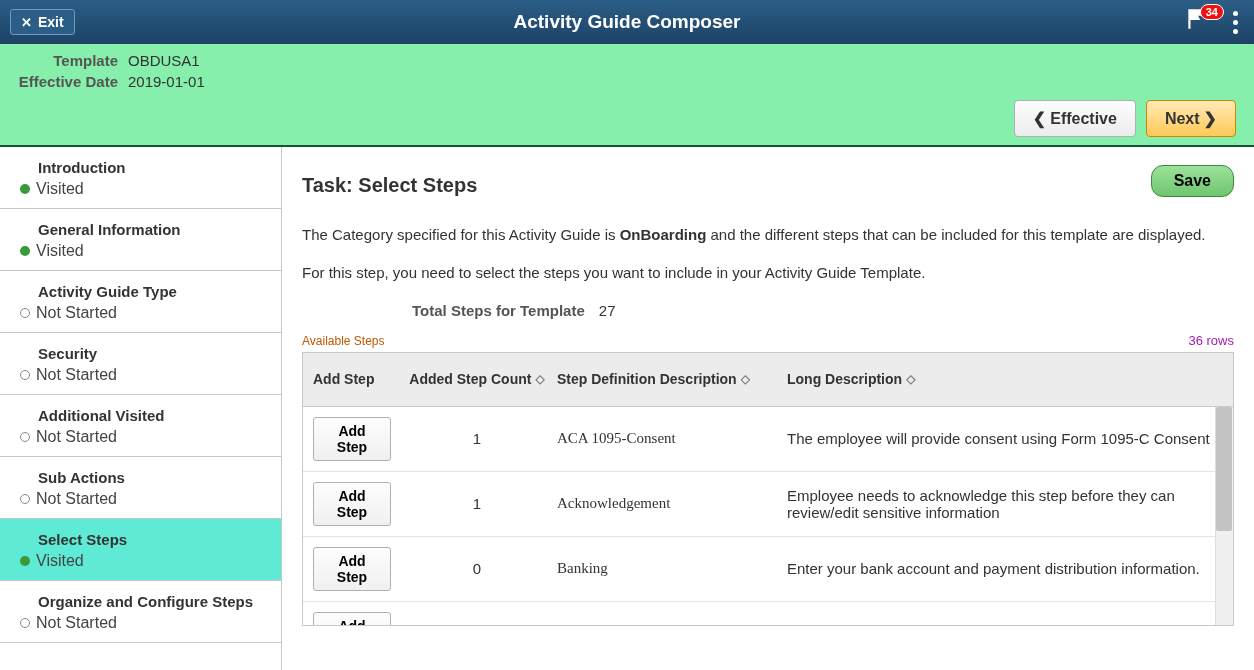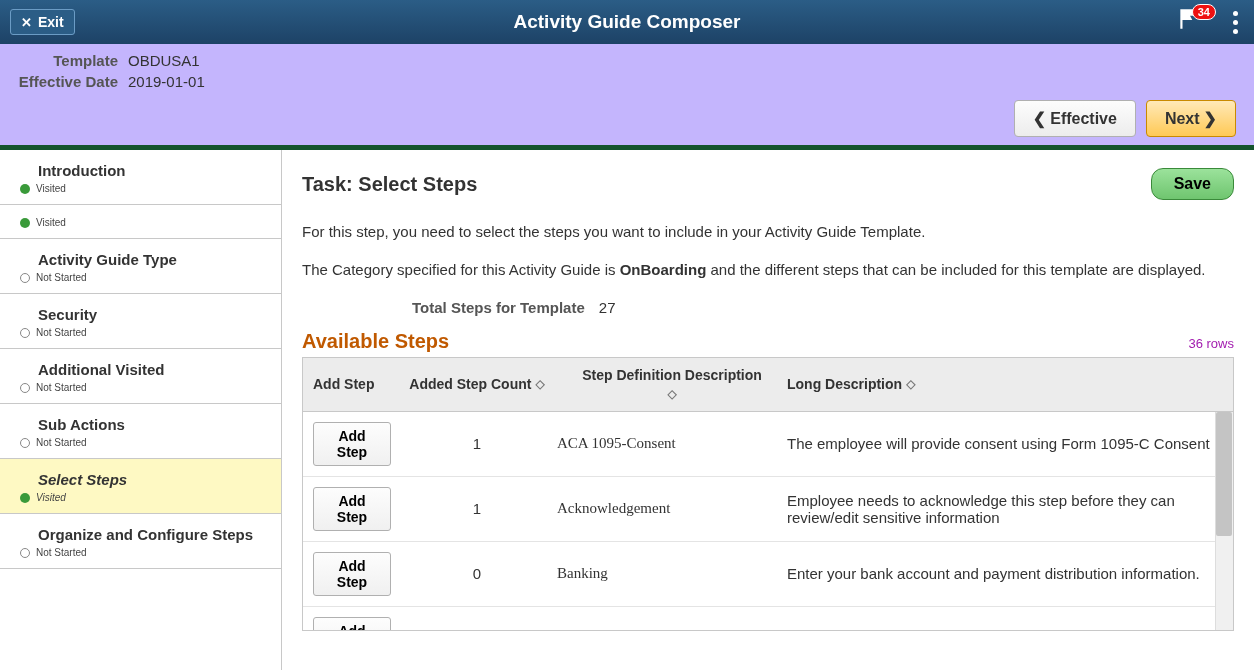--- a/index.html
+++ b/index.html
@@ -3,71 +3,71 @@
 <meta charset="utf-8">
 <style>
 * { box-sizing: border-box; margin: 0; padding: 0; }
 body { font-family: Arial, Helvetica, sans-serif; font-size: 14px; color: #333; background: #fff; width: 1254px; height: 670px; overflow: hidden; }
 
 
 .banner { background: linear-gradient(#2b5d86, #1d4266); height: 44px; display: flex; align-items: center; color: #fff; position: relative; }
 .exit-btn { margin-left: 10px; background: #2b5d86; border: 1px solid #6b9cc5; border-radius: 3px; padding: 4px 10px; color: #fff; font-weight: bold; font-size: 14px; display: flex; align-items: center; gap: 6px; cursor: pointer; }
 .exit-btn .x { font-size: 13px; }
 .banner-title { position: absolute; left: 50%; transform: translateX(-50%); font-size: 19px; font-weight: bold; }
-.banner-right { position: absolute; right: 8px; display: flex; align-items: center; gap: 16px; }
+.banner-right { position: absolute; right: 8px; display: flex; align-items: center; gap: 8px; }
 .flag-wrap { position: relative; width: 32px; height: 32px; cursor: pointer; }
 .flag-icon { fill: #fff; }
 .badge { position: absolute; top: -2px; right: -8px; background: #e11; color: #fff; border-radius: 10px; font-size: 11px; font-weight: bold; padding: 1px 5px; border: 1px solid #fff; }
 .kebab { width: 22px; display: flex; flex-direction: column; align-items: center; gap: 4px; cursor: pointer; }
 .kebab span { width: 5px; height: 5px; background: #fff; border-radius: 50%; }
 
 
-.subheader { background: #c4b5fd; border-bottom: 5px solid #14532d; padding: 8px 18px 8px 8px; }
+.subheader { background: #86efac; border-bottom: 2px solid #14532d; padding: 8px 18px 8px 8px; }
 .meta-row { display: flex; gap: 10px; align-items: baseline; margin-bottom: 4px; }
 .meta-label { width: 110px; text-align: right; color: #555; font-weight: bold; font-size: 15px; }
 .meta-value { font-size: 15px; }
 .nav-buttons { display: flex; justify-content: flex-end; gap: 10px; margin-top: 10px; }
 .nav-btn { border-radius: 4px; padding: 8px 18px; font-size: 16px; font-weight: bold; cursor: pointer; display: inline-flex; align-items: center; gap: 4px; }
 .prev-btn { background: linear-gradient(#fdfdfd,#ececec); border: 1px solid #b0b0b0; color: #333; }
 .next-btn { background: linear-gradient(#ffe9b8,#ffc955); border: 1px solid #c98a00; color: #333; }
 
 
 .body-wrap { display: flex; height: calc(670px - 44px - 98px); }
 
 
 .leftnav { width: 282px; border-right: 1px solid #c8c8c8; overflow-y: auto; }
 .nav-item { border-bottom: 1px solid #c8c8c8; padding: 12px 20px 10px 38px; cursor: pointer; }
-.nav-item.active { background: #fef9c3; font-style: italic; }
+.nav-item.active { background: #5eead4; }
 .nav-title { font-weight: bold; font-size: 15px; margin-bottom: 4px; }
-.nav-status { font-size: 10px; color: #444; display: flex; align-items: center; gap: 6px; margin-left: -18px; }
+.nav-status { font-size: 16px; color: #444; display: flex; align-items: center; gap: 6px; margin-left: -18px; }
 .dot { width: 10px; height: 10px; border-radius: 50%; display: inline-block; }
 .dot.visited { background: #3a9a3a; }
 .dot.notstarted { background: #fff; border: 1.5px solid #888; }
 
 
 .main { flex: 1; padding: 18px 20px 0 20px; position: relative; overflow: hidden; }
-.task-header { display: flex; justify-content: space-between; align-items: center; margin-bottom: 22px; }
+.task-header { display: flex; justify-content: space-between; align-items: flex-end; margin-bottom: 28px; }
 .task-title { font-size: 20px; font-weight: bold; }
 .save-btn { background: linear-gradient(#9be29b,#6fc56f); border: 1px solid #3a8a3a; color: #000; font-weight: bold; font-size: 16px; padding: 6px 22px; border-radius: 12px; cursor: pointer; }
 .desc-p { font-size: 15px; margin-bottom: 18px; line-height: 1.35; }
 .cat-strong { font-weight: bold; }
 .total-steps-row { display: flex; gap: 14px; margin-left: 110px; margin-bottom: 14px; font-size: 15px; }
 .total-steps-label { color: #555; font-weight: bold; text-align: right; }
-.section-head { color: #c05900; font-weight: bold; font-size: 20px; }
+.section-head { color: #c05900; font-weight: normal; font-size: 12px; }
 .section-row { display: flex; justify-content: space-between; align-items: baseline; }
 .rowcount { font-size: 13px; color: #a21caf; }
 
 
 .table-shell { border: 1px solid #c8c8c8; margin-top: 4px; position: relative; }
 .thead { background: #ececec; border-bottom: 1px solid #c8c8c8; display: flex; align-items: center; height: 54px; padding-left: 10px; padding-right: 18px; }
 .th { font-weight: bold; font-size: 14px; display: flex; align-items: center; gap: 4px; }
 .th .sort { color: #777; font-size: 12px; }
 .col-add { width: 84px; }
 .col-count { width: 160px; justify-content: center; text-align: center; }
-.col-def { width: 230px; flex-direction: column; }
+.col-def { width: 230px; }
 .col-long { flex: 1; }
 .tbody-wrap { position: relative; height: 218px; overflow: hidden; }
 .tbody { }
 .trow { display: flex; align-items: center; border-bottom: 1px solid #e4e4e4; padding: 10px 18px 10px 10px; font-size: 15px; }
 .addstep-btn { background: linear-gradient(#fdfdfd,#f0f0f0); border: 1px solid #b0b0b0; border-radius: 3px; padding: 5px 10px; font-weight: bold; font-size: 14px; cursor: pointer; width: 78px; }
 .cell-count { width: 160px; text-align: center; }
 .cell-def { width: 230px; font-family: Liberation Serif, serif; }
 .cell-long { flex: 1; }
 .scroll-track { position: absolute; right: 0; top: 0; bottom: 0; width: 18px; background: #f0f0f0; border-left: 1px solid #ddd; }
 .scroll-thumb { position: absolute; right: 1px; top: 0; width: 16px; height: 124px; background: #c4c4c4; border-radius: 2px; }
@@ -121,20 +121,21 @@
 
   <div class="leftnav" id="leftnav">
       <div class="nav-item">
         <div class="nav-title">Introduction</div>
         <div class="nav-status">
           <span class="dot visited"></span>
           <span>Visited</span>
         </div>
       </div>
       <div class="nav-item">
+        <div class="nav-title">General Information</div>
         <div class="nav-status">
           <span class="dot visited"></span>
           <span>Visited</span>
         </div>
       </div>
       <div class="nav-item">
         <div class="nav-title">Activity Guide Type</div>
         <div class="nav-status">
           <span class="dot notstarted"></span>
           <span>Not Started</span>
@@ -175,24 +176,24 @@
           <span>Not Started</span>
         </div>
       </div>
     </div>
 
   <div class="main">
     <div class="task-header">
       <div class="task-title">Task: Select Steps</div>
       <button class="save-btn">Save</button>
     </div>
-    <p class="desc-p">For this step, you need to select the steps you want to include in your Activity Guide Template.</p>
     <p class="desc-p">
       <span>The Category specified for this Activity Guide is </span><span class="cat-strong">OnBoarding</span><span> and the different steps that can be included for this template are displayed.</span>
     </p>
+    <p class="desc-p">For this step, you need to select the steps you want to include in your Activity Guide Template.</p>
     <div class="total-steps-row">
       <div class="total-steps-label">Total Steps for Template</div>
       <div>27</div>
     </div>
     <div class="section-row">
       <div class="section-head">Available Steps</div>
       <div class="rowcount">36 rows</div>
     </div>
 
     <div class="table-shell">

